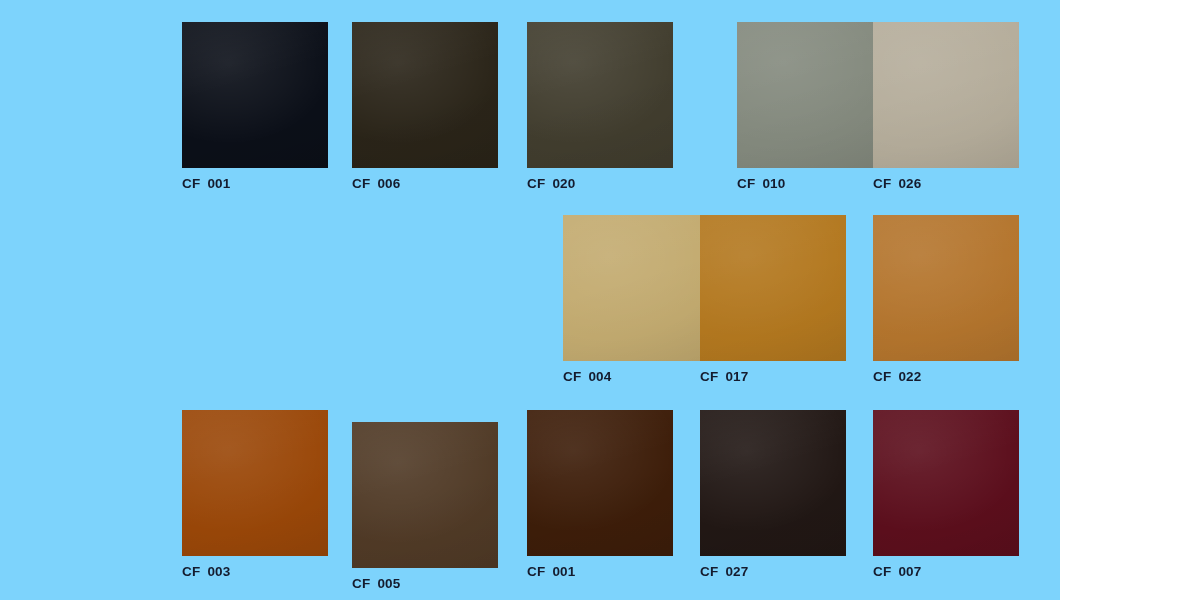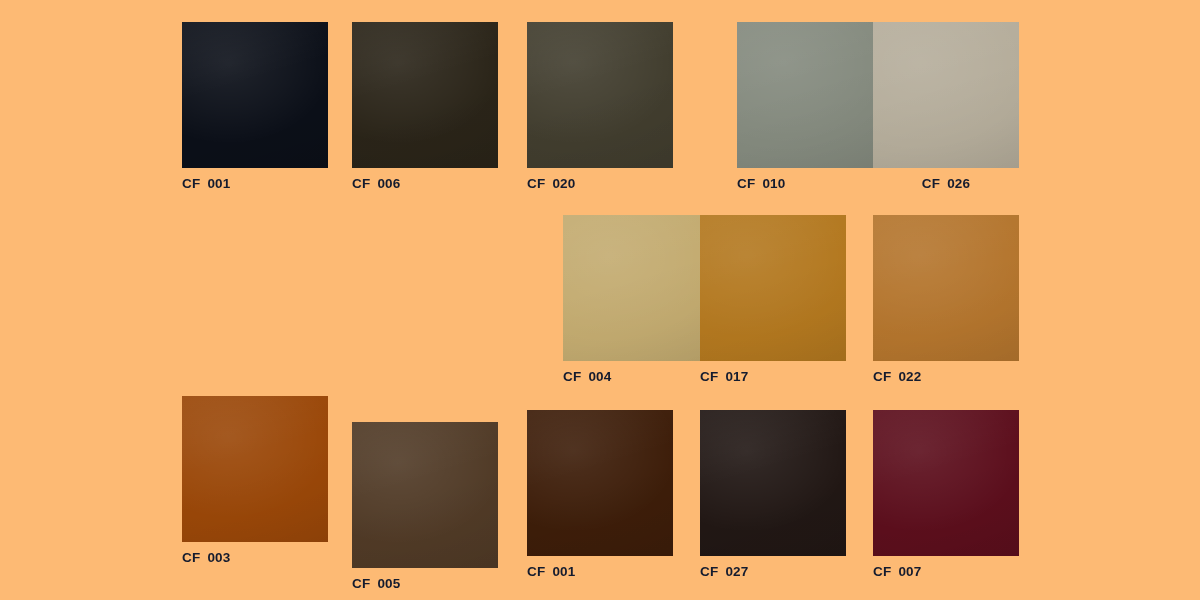--- a/index.html
+++ b/index.html
@@ -9,23 +9,23 @@
     background: #ffffff;
   }
   body {
     width: 1200px;
     height: 600px;
     font-family: "Liberation Sans", sans-serif;
     overflow: hidden;
   }
   #swatch-grid {
     position: relative;
-    width: 1200px;
+    width: 1060px;
     height: 600px;
-    background: #fdba74;
+    background: #7dd3fc;
   }
   .swatch-cell {
     position: absolute;
     width: 146px;
   }
   .swatch-chip {
     position: relative;
     width: 146px;
     height: 146px;
     overflow: hidden;
@@ -74,37 +74,37 @@
       <div class="swatch-label"><span class="code-prefix">CF</span><span class="code-number">006</span></div>
     </div>
     <div class="swatch-cell" style="left: 527px; top: 22px;">
       <div class="swatch-chip" style="background: rgb(65, 61, 46);"></div>
       <div class="swatch-label"><span class="code-prefix">CF</span><span class="code-number">020</span></div>
     </div>
     <div class="swatch-cell" style="left: 700px; top: 22px; padding-left: 37px;">
       <div class="swatch-chip" style="background: rgb(132, 138, 126);"></div>
       <div class="swatch-label"><span class="code-prefix">CF</span><span class="code-number">010</span></div>
     </div>
-    <div class="swatch-cell" style="left: 873px; top: 22px; text-align: center;">
+    <div class="swatch-cell" style="left: 873px; top: 22px;">
       <div class="swatch-chip" style="background: rgb(181, 173, 155);"></div>
       <div class="swatch-label"><span class="code-prefix">CF</span><span class="code-number">026</span></div>
     </div>
     <div class="swatch-cell" style="left: 527px; top: 215px; margin-left: 36px;">
       <div class="swatch-chip" style="background: rgb(195, 171, 112);"></div>
       <div class="swatch-label"><span class="code-prefix">CF</span><span class="code-number">004</span></div>
     </div>
     <div class="swatch-cell" style="left: 700px; top: 215px;">
       <div class="swatch-chip" style="background: rgb(179, 120, 31);"></div>
       <div class="swatch-label"><span class="code-prefix">CF</span><span class="code-number">017</span></div>
     </div>
     <div class="swatch-cell" style="left: 873px; top: 215px;">
       <div class="swatch-chip" style="background: rgb(180, 117, 45);"></div>
       <div class="swatch-label"><span class="code-prefix">CF</span><span class="code-number">022</span></div>
     </div>
-    <div class="swatch-cell" style="left: 182px; top: 396px;">
+    <div class="swatch-cell" style="left: 182px; top: 410px;">
       <div class="swatch-chip" style="background: rgb(154, 71, 8);"></div>
       <div class="swatch-label"><span class="code-prefix">CF</span><span class="code-number">003</span></div>
     </div>
     <div class="swatch-cell" style="left: 352px; top: 422px;">
       <div class="swatch-chip" style="background: rgb(80, 58, 38);"></div>
       <div class="swatch-label"><span class="code-prefix">CF</span><span class="code-number">005</span></div>
     </div>
     <div class="swatch-cell" style="left: 527px; top: 410px;">
       <div class="swatch-chip" style="background: rgb(61, 29, 9);"></div>
       <div class="swatch-label"><span class="code-prefix">CF</span><span class="code-number">001</span></div>

